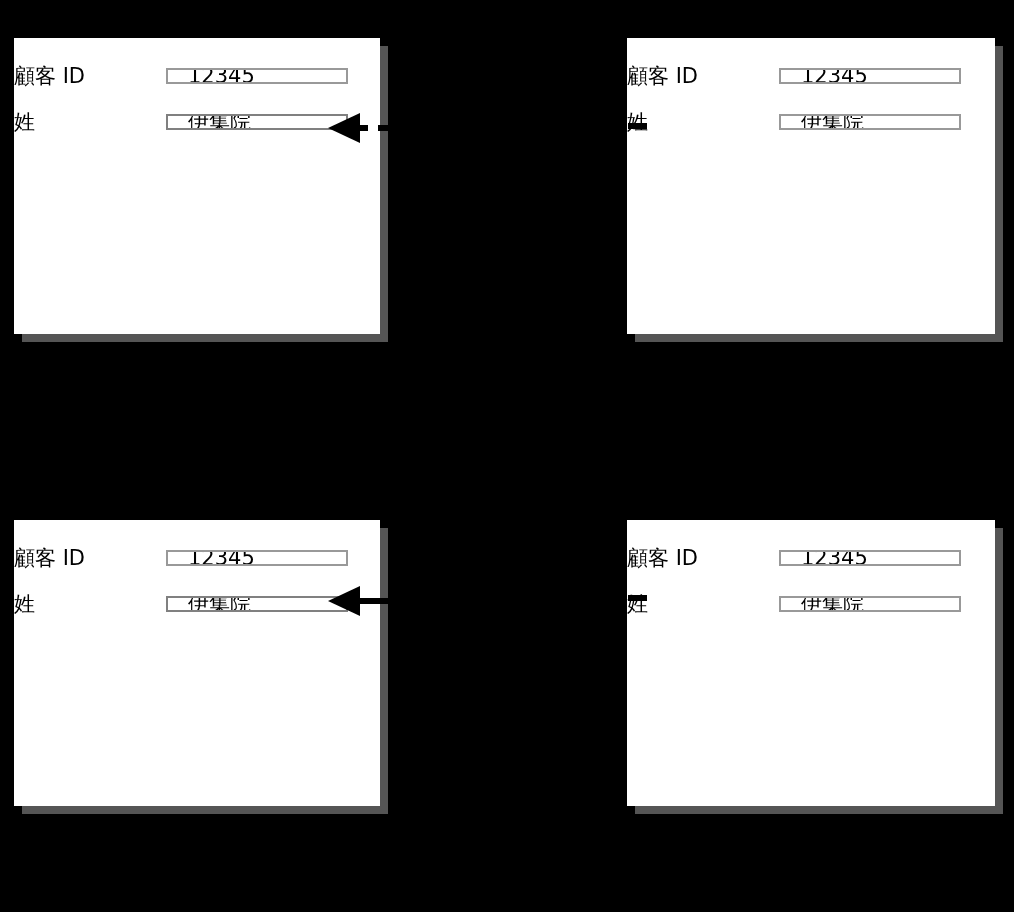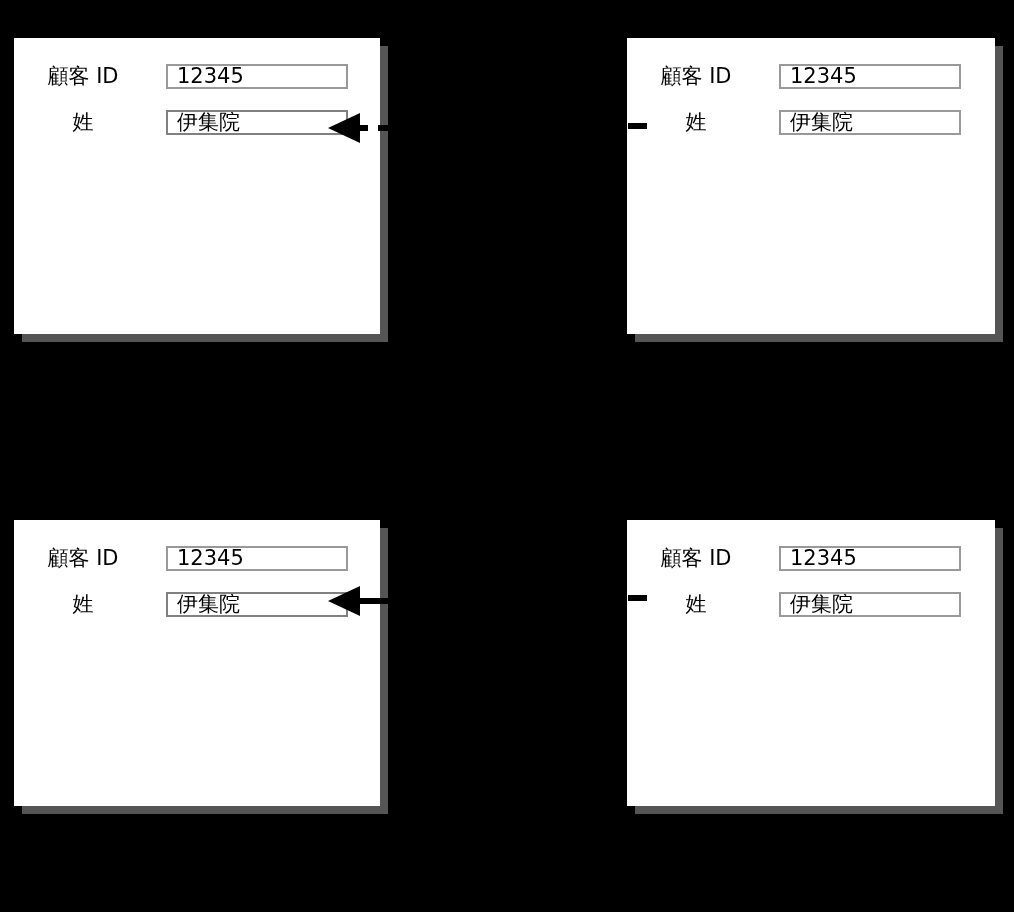--- a/index.html
+++ b/index.html
@@ -45,39 +45,39 @@
   .form-row {
     display: flex;
     align-items: center;
     justify-content: flex-start;
     height: 36px;
     margin-bottom: 10px;
   }
 
   .field-label {
     width: 152px;
-    text-align: center;
+    text-align: left;
     padding-right: 14px;
     box-sizing: border-box;
     font-size: 21px;
     color: #000000;
     line-height: 1;
     white-space: nowrap;
     font-family: "DejaVu Sans", "Liberation Sans", sans-serif;
   }
 
   .field-box {
     width: 182px;
-    height: 25px;
+    height: 16px;
     box-sizing: border-box;
     border: 2px solid #999999;
     background: #ffffff;
     display: flex;
     align-items: center;
-    padding-left: 9px;
+    padding-left: 20px;
     font-size: 21px;
     color: #000000;
     line-height: 1;
     white-space: nowrap;
     overflow: hidden;
     font-family: "DejaVu Sans", "Liberation Sans", sans-serif;
     position: relative;
   }
   .field-box.focused {
     border-color: #808080;

